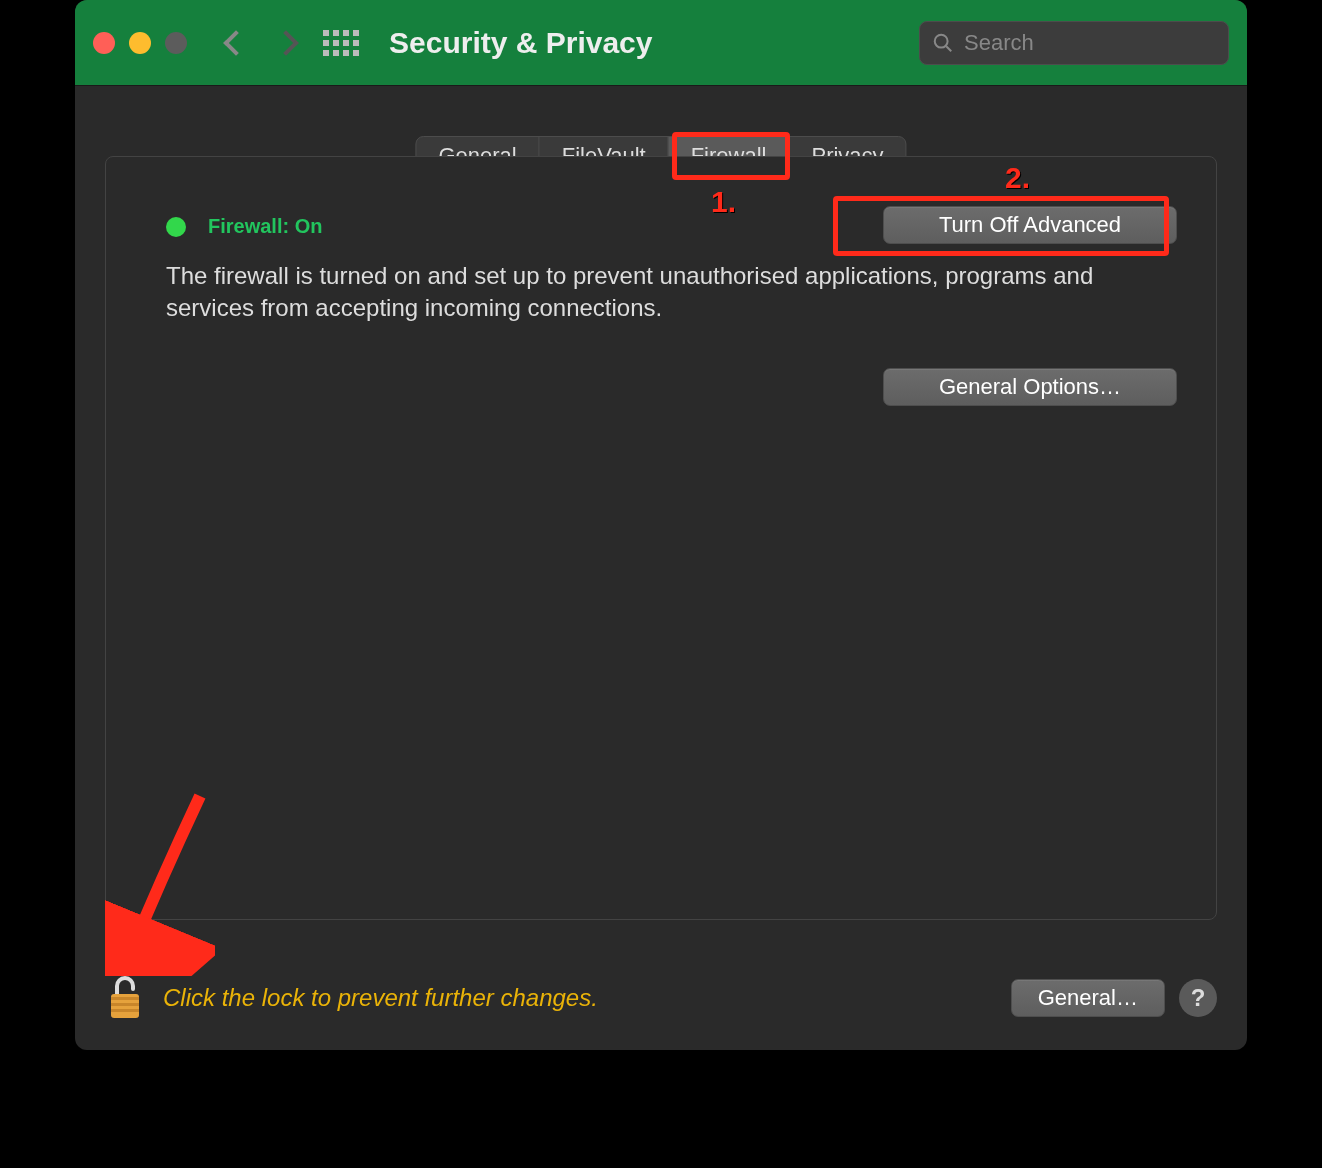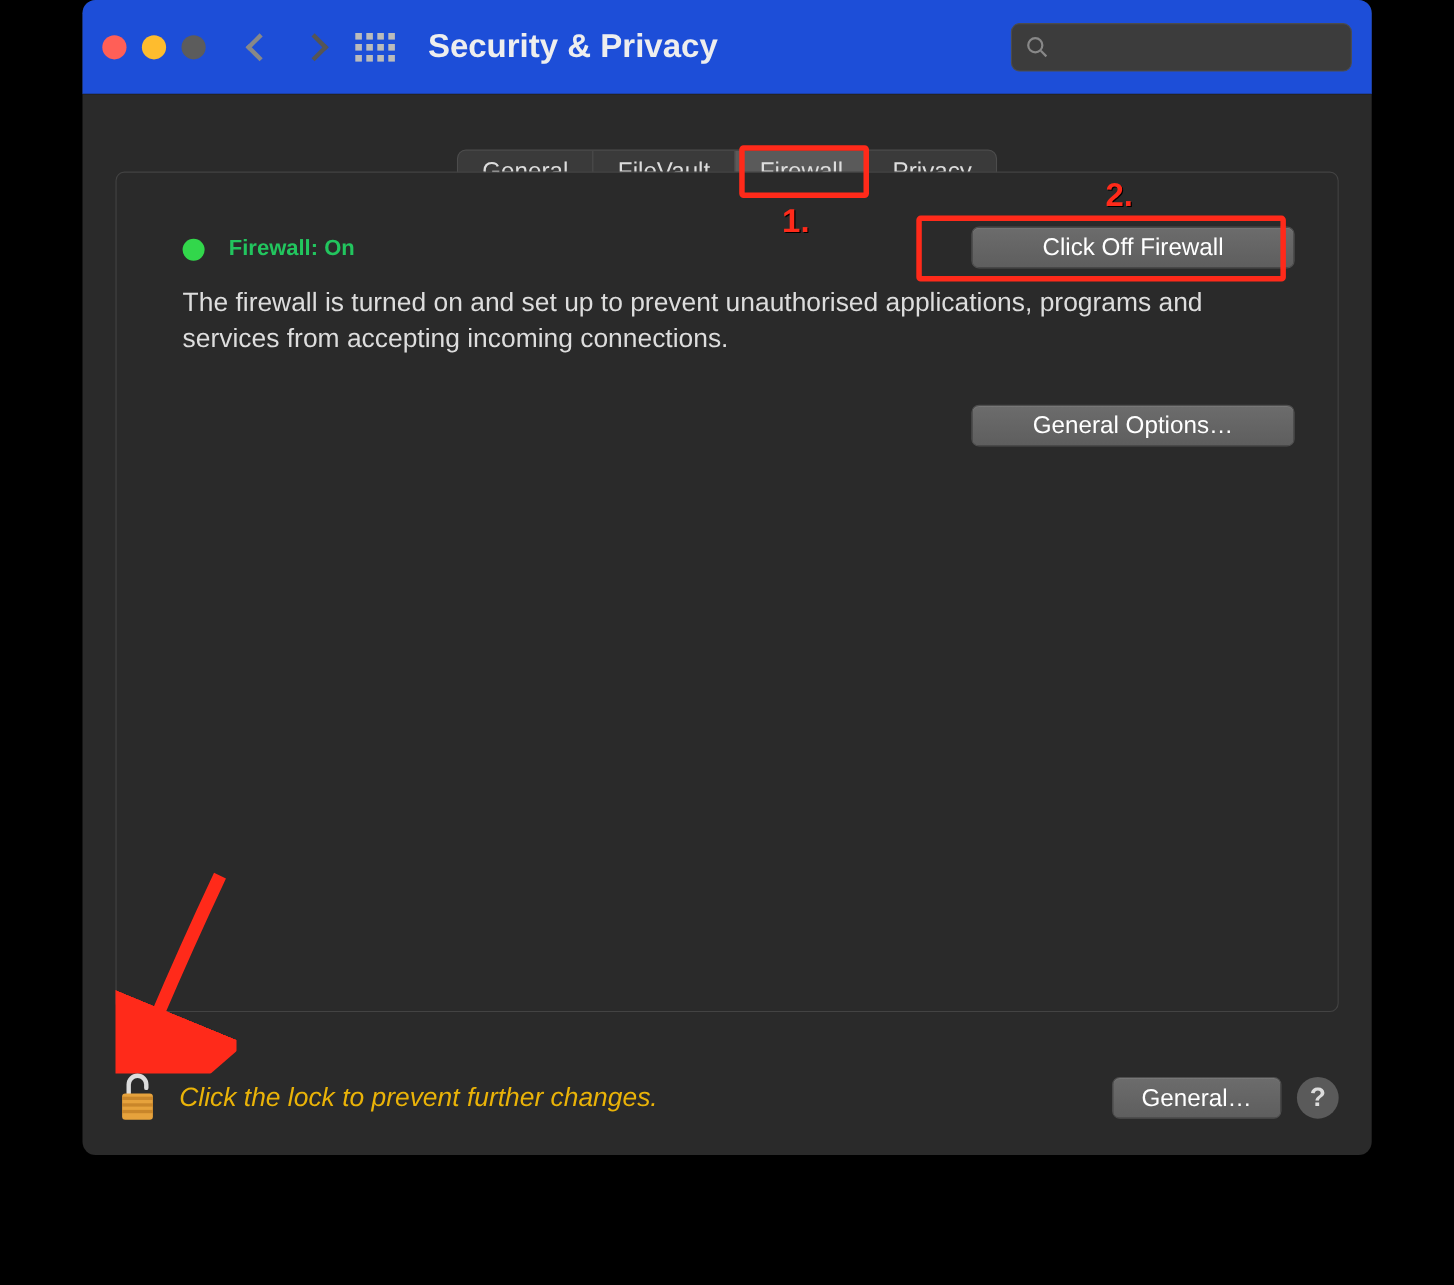--- a/index.html
+++ b/index.html
@@ -1,19 +1,19 @@
 <!DOCTYPE html>
 <html><head>
 <meta charset="utf-8">
 <style>
   * { box-sizing: border-box; margin: 0; padding: 0; }
   html, body { width: 1322px; height: 1168px; background: #000; font-family: -apple-system, "Helvetica Neue", Arial, sans-serif; overflow: hidden; }
   .frame { position: relative; width: 1172px; height: 1050px; margin: 0 auto; background: #2a2a2a; border-radius: 12px; box-shadow: 0 10px 40px rgba(0,0,0,0.5); overflow: visible; }
   
-  .toolbar { display: flex; align-items: center; height: 86px; padding: 0 18px; background: #1d4ed8; border-bottom: 1px solid #1a1a1a; border-radius: 12px 12px 0 0; }
+  .toolbar { display: flex; align-items: center; height: 86px; padding: 0 18px; background: #15803d; border-bottom: 1px solid #1a1a1a; border-radius: 12px 12px 0 0; }
   .traffic { display: flex; gap: 14px; align-items: center; margin-right: 40px; }
   .dot { width: 22px; height: 22px; border-radius: 50%; }
   .dot.red { background: #ff5f57; }
   .dot.yellow { background: #febc2e; }
   .dot.gray { background: #5c5c5c; }
   .nav { display: flex; gap: 32px; margin-right: 28px; }
   .chev { width: 18px; height: 18px; border-left: 4px solid #888; border-bottom: 4px solid #888; transform: rotate(45deg); }
   .chev.right { transform: rotate(-135deg); border-color: #555; }
   .grid-icon { display: grid; grid-template-columns: repeat(4, 6px); grid-template-rows: repeat(3, 6px); gap: 4px; margin-right: 30px; }
   .grid-icon span { background: #bbb; width: 6px; height: 6px; }
@@ -81,20 +81,21 @@
         <span></span>
         <span></span>
     </div>
     <div class="title">Security &amp; Privacy</div>
     <div class="spacer"></div>
     <div class="search">
       <svg width="22" height="22" viewBox="0 0 24 24" fill="none" stroke="#888" stroke-width="2.2">
         <circle cx="10" cy="10" r="7"></circle>
           <line x1="21" y1="21" x2="15.5" y2="15.5"></line>
       </svg>
+      <input type="text" placeholder="Search" style="">
     </div>
   </div>
 
   <div class="body">
 
     <div class="tabs">
       <div class="tab">General</div>
       <div class="tab">FileVault</div>
       <div class="tab active">Firewall</div>
       <div class="tab">Privacy</div>
@@ -102,21 +103,21 @@
 
     <div class="panel">
       <div class="status-row">
         <div class="status-dot"></div>
         <div class="status-text">Firewall: On</div>
       </div>
       <div class="desc">The firewall is turned on and set up to prevent unauthorised applications, programs and services from accepting incoming connections.</div>
     </div>
 
     <div class="turnoff-wrap">
-      <button class="btn wide">Click Off Firewall</button>
+      <button class="btn wide">Turn Off Advanced</button>
     </div>
     <div class="options-wrap">
       <button class="btn wide">General Options…</button>
     </div>
 
     <div class="call1"></div>
     <div class="call1-label">1.</div>
     <div class="call2"></div>
     <div class="call2-label">2.</div>
 

